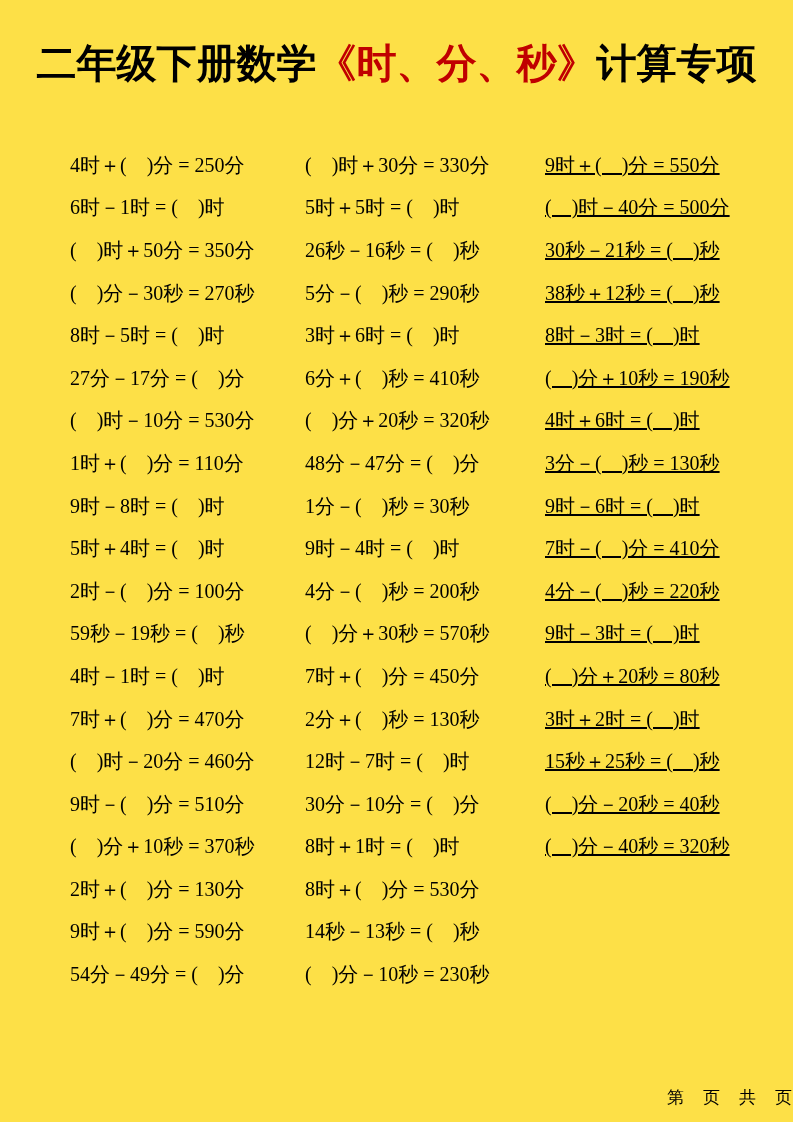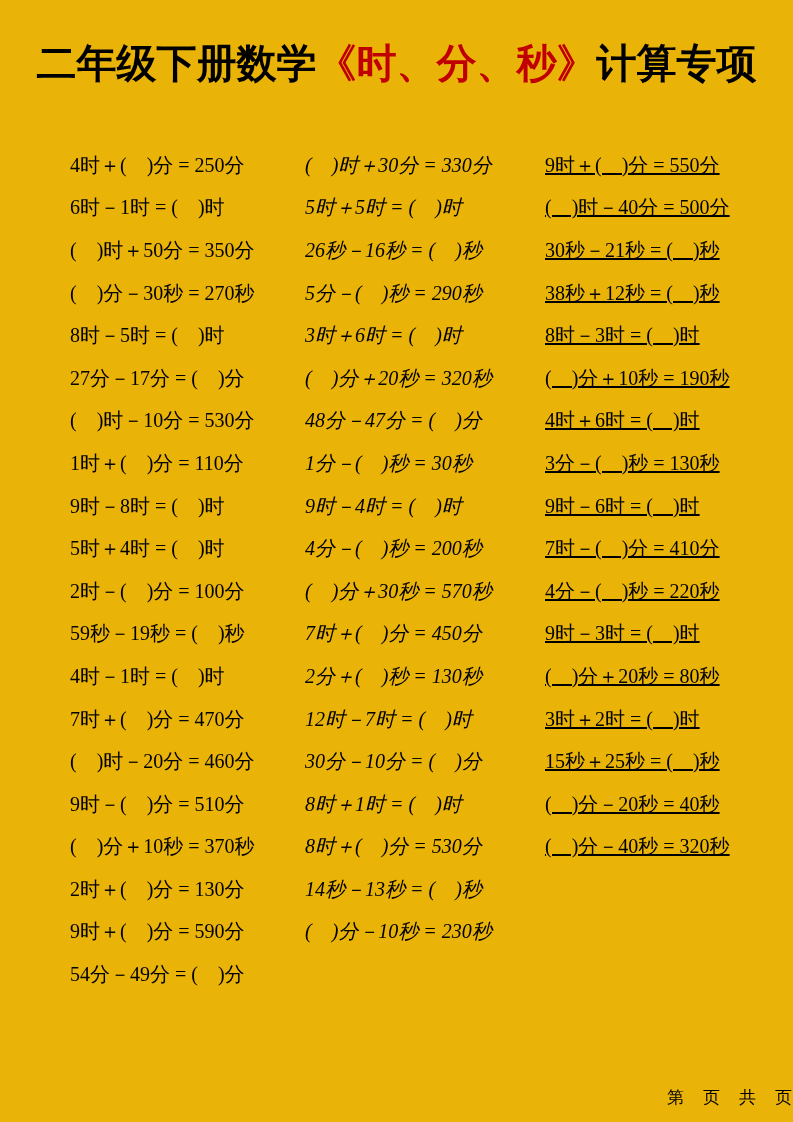--- a/index.html
+++ b/index.html
@@ -1,21 +1,21 @@
 <!DOCTYPE html>
 <html><head>
 <meta charset="utf-8">
 <style>
   html, body { margin: 0; padding: 0; background: #e8e8e8; }
   .page {
     position: relative;
     width: 793px;
     height: 1122px;
     margin: 0 auto;
-    background: #eab308;
+    background: #fde047;
     color: #000000;
     overflow: hidden;
   }
   .title {
     position: absolute;
     top: 42px;
     left: 0;
     width: 100%;
     margin: 0;
     text-align: center;
@@ -30,21 +30,21 @@
   .grid {
     position: absolute;
     top: 144px;
     left: 70px;
     right: 12px;
     display: flex;
     font-family: "Liberation Serif", "DejaVu Serif", serif;
     font-size: 20px;
   }
   .col-1 { width: 235px; }
-  .col-2 { width: 240px; font-style: italic; }
+  .col-2 { width: 240px; }
   .col-3 { flex: 1; text-decoration: underline; }
   .problem {
     height: 42.6px;
     display: flex;
     align-items: center;
     white-space: nowrap;
   }
   .footer {
     position: absolute;
     top: 1086px;
@@ -84,20 +84,21 @@
         <div class="problem">2时＋(　)分 = 130分</div>
         <div class="problem">9时＋(　)分 = 590分</div>
         <div class="problem">54分－49分 = (　)分</div>
       </div>
     <div class="col-2">
         <div class="problem">(　)时＋30分 = 330分</div>
         <div class="problem">5时＋5时 = (　)时</div>
         <div class="problem">26秒－16秒 = (　)秒</div>
         <div class="problem">5分－(　)秒 = 290秒</div>
         <div class="problem">3时＋6时 = (　)时</div>
+        <div class="problem">6分＋(　)秒 = 410秒</div>
         <div class="problem">(　)分＋20秒 = 320秒</div>
         <div class="problem">48分－47分 = (　)分</div>
         <div class="problem">1分－(　)秒 = 30秒</div>
         <div class="problem">9时－4时 = (　)时</div>
         <div class="problem">4分－(　)秒 = 200秒</div>
         <div class="problem">(　)分＋30秒 = 570秒</div>
         <div class="problem">7时＋(　)分 = 450分</div>
         <div class="problem">2分＋(　)秒 = 130秒</div>
         <div class="problem">12时－7时 = (　)时</div>
         <div class="problem">30分－10分 = (　)分</div>

